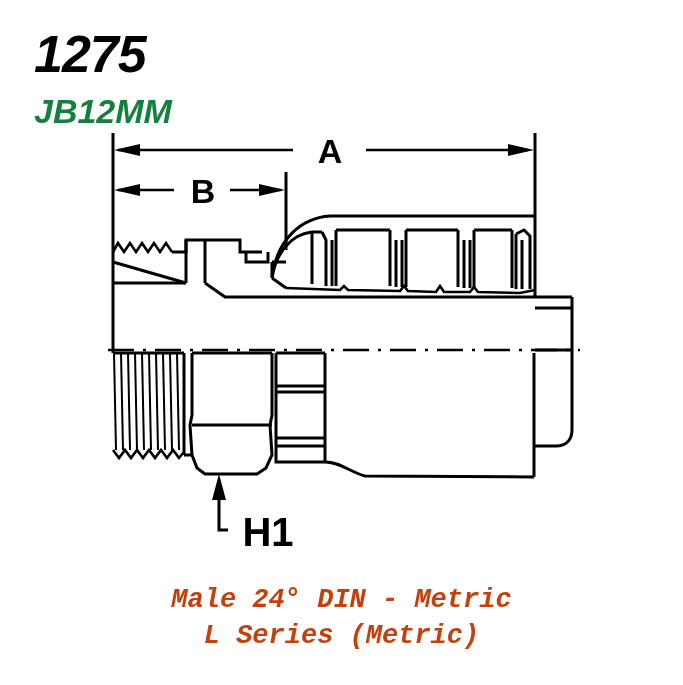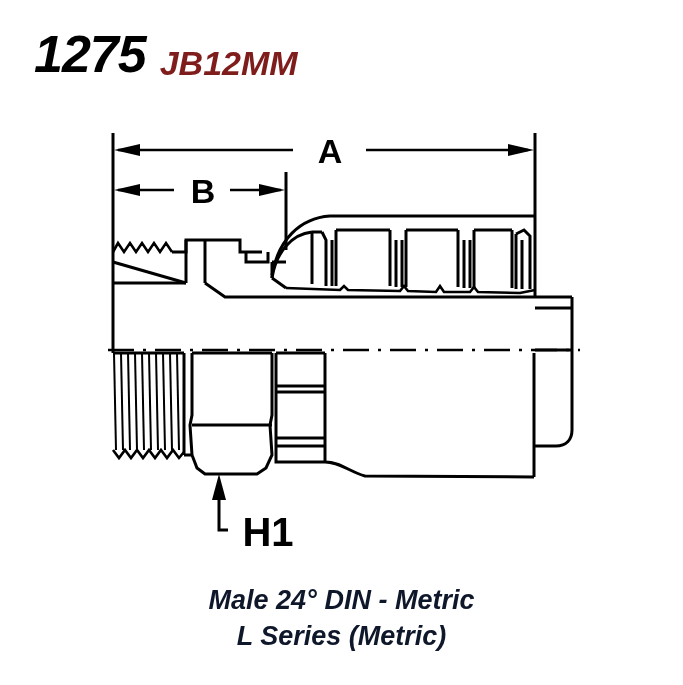--- a/index.html
+++ b/index.html
@@ -17,52 +17,53 @@
     position: relative;
     width: 683px;
     height: 685px;
     background: #ffffff;
   }
   .title-row {
     position: absolute;
     left: 34px;
     top: 28px;
     display: flex;
-    align-items: flex-end;
+    align-items: flex-start;
     gap: 14px;
+    flex-direction: column;
   }
   .title-number {
     font-family: "Liberation Sans", sans-serif;
     font-size: 52px;
     font-weight: bold;
     font-style: italic;
     color: #000000;
     letter-spacing: -1px;
     line-height: 1;
   }
   .title-code {
     font-family: "Liberation Sans", sans-serif;
     font-size: 34px;
     font-weight: bold;
     font-style: italic;
-    color: #7f1d1d;
+    color: #15803d;
     letter-spacing: 0px;
     line-height: 1;
   }
   .caption {
     position: absolute;
     left: 0;
     top: 583px;
     width: 683px;
     text-align: center;
-    font-family: Liberation Sans, sans-serif;
+    font-family: Liberation Mono, monospace;
     font-size: 27px;
     font-weight: bold;
     font-style: italic;
-    color: #0f172a;
+    color: #c2410c;
     line-height: 1.32;
   }
   .caption div { white-space: nowrap; }
   svg.drawing {
     position: absolute;
     left: 0;
     top: 0;
   }
   .dimlabel {
     font-family: "Liberation Sans", sans-serif;

